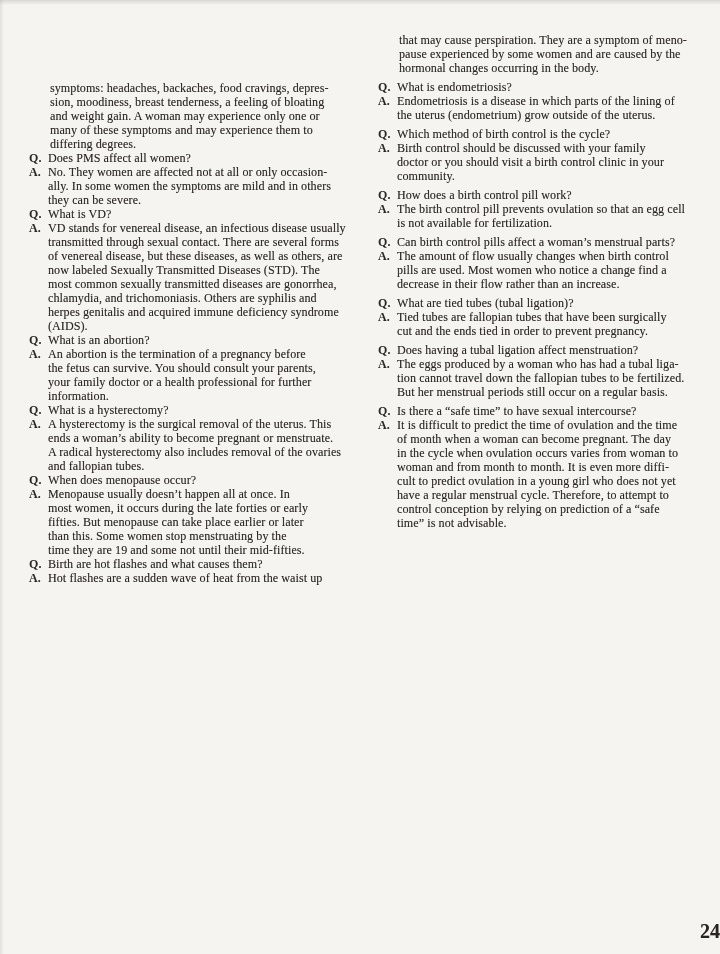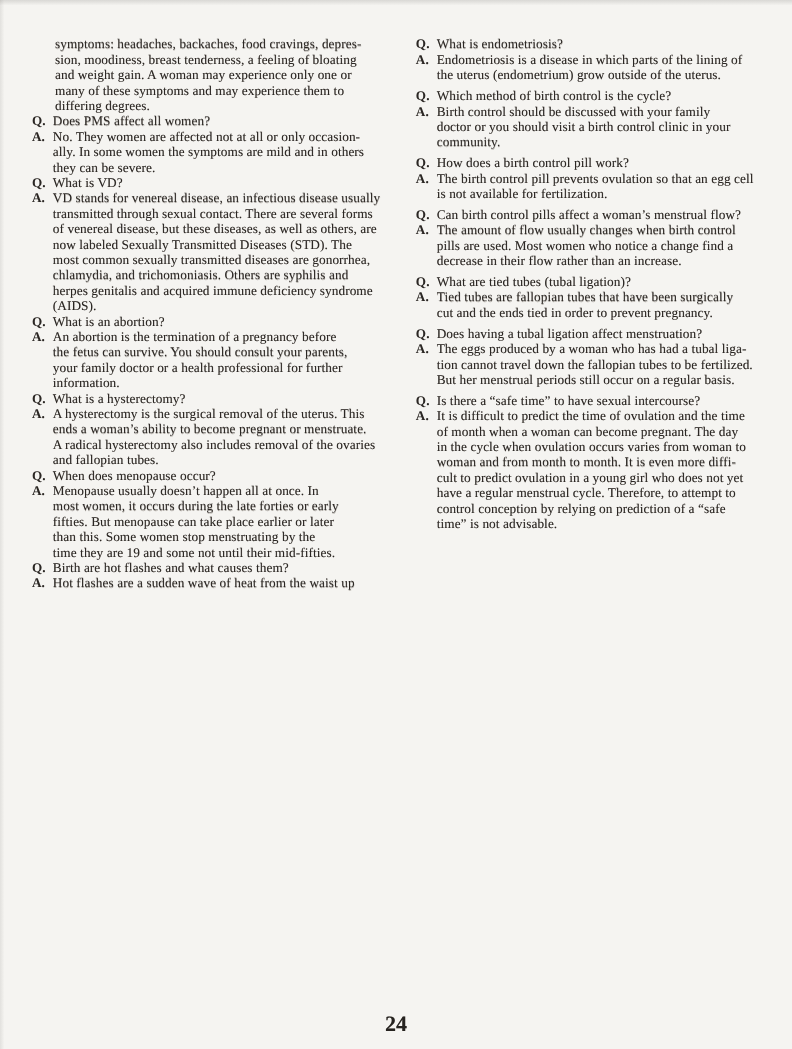--- a/index.html
+++ b/index.html
@@ -36,21 +36,21 @@
   .columns {
     display: flex;
     padding: 33px 0 0 29px;
     gap: 20px;
   }
   .col {
     font-size: 12px;
     line-height: 14px;
     letter-spacing: 0.1px;
   }
-  .col-left  { width: 329px; }
+  .col-left  { width: 329px; margin-top: 48px; }
   .col-right { width: 327px; }
   .block { margin: 0; }
   
   .col-right .block + .block { margin-top: 5px; }
   .row {
     position: relative;
     padding-left: 19px;
   }
   .marker {
     position: absolute;
@@ -64,21 +64,21 @@
     text-shadow: 0.2px 0.2px 0.45px rgba(62,52,42,0.38);
   }
   .continuation {
     padding-left: 21px;
   }
   .page-number {
     position: absolute;
     top: 920px;
     left: 0;
     width: 720px;
-    text-align: center;
+    text-align: right;
     font-size: 20px;
     font-weight: bold;
     color: #262320;
     text-shadow: 0.2px 0.2px 0.45px rgba(62,52,42,0.38);
   }
 </style>
 </head>
 <body>
 
 <div class="page">
@@ -171,20 +171,25 @@
       <span class="marker">Q.</span>
       <span class="qa-text">Birth are hot flashes and what causes them?</span>
     </div>
     <div class="row">
       <span class="marker">A.</span>
       <span class="qa-text">Hot flashes are a sudden wave of heat from the waist up</span>
     </div>
   </div>
 </div>
     <div class="col col-right">
+  <div class="block continuation">
+    <span class="cont-text">that may cause perspiration. They are a symptom of meno-
+pause experienced by some women and are caused by the
+hormonal changes occurring in the body.</span>
+  </div>
 
   <div class="block qa">
     <div class="row">
       <span class="marker">Q.</span>
       <span class="qa-text">What is endometriosis?</span>
     </div>
     <div class="row">
       <span class="marker">A.</span>
       <span class="qa-text">Endometriosis is a disease in which parts of the lining of
 the uterus (endometrium) grow outside of the uterus.</span>
@@ -212,21 +217,21 @@
     <div class="row">
       <span class="marker">A.</span>
       <span class="qa-text">The birth control pill prevents ovulation so that an egg cell
 is not available for fertilization.</span>
     </div>
   </div>
 
   <div class="block qa">
     <div class="row">
       <span class="marker">Q.</span>
-      <span class="qa-text">Can birth control pills affect a woman’s menstrual flow?</span>
+      <span class="qa-text">Can birth control pills affect a woman’s menstrual parts?</span>
     </div>
     <div class="row">
       <span class="marker">A.</span>
       <span class="qa-text">The amount of flow usually changes when birth control
 pills are used. Most women who notice a change find a
 decrease in their flow rather than an increase.</span>
     </div>
   </div>
 
   <div class="block qa">

